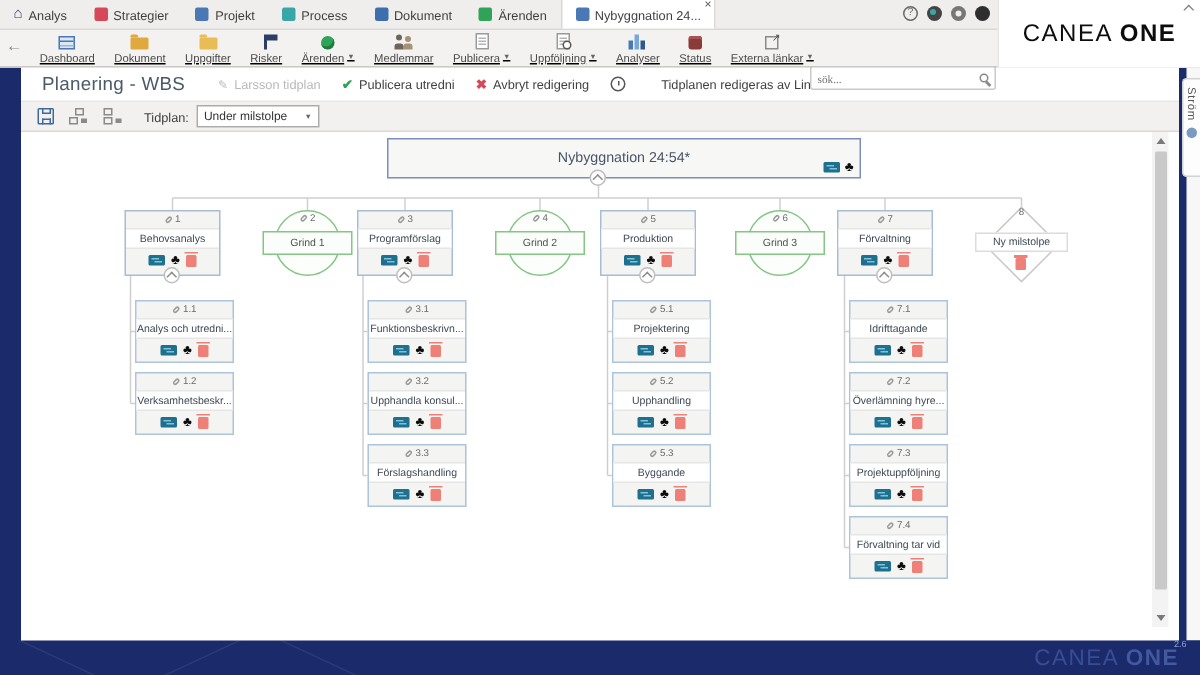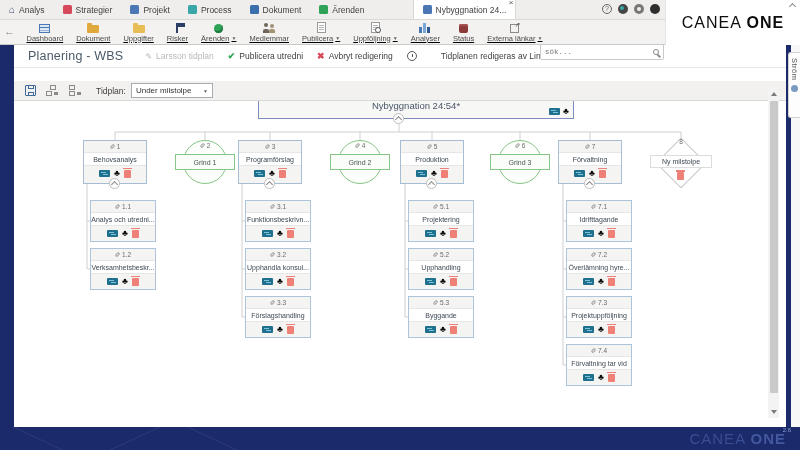--- a/index.html
+++ b/index.html
@@ -4,21 +4,21 @@
 <style>
   * { margin:0; padding:0; box-sizing:border-box; }
   html,body { width:800px; height:450px; overflow:hidden; }
   body { font-family:"Liberation Sans", sans-serif; background:#fff; }
   #app { position:relative; width:800px; height:450px; background:#fff; }
 
   
   .menubar { position:absolute; left:0; top:0; width:800px; height:20px;
     background:#efeeec; border-bottom:1px solid #d8d8d6; display:flex; align-items:stretch; z-index:5; }
   .tab { display:flex; align-items:center; gap:4px; padding:0 9px; font-size:8.5px; color:#3f3f3f; position:relative; }
-  .tab.active { background:#fff; border-left:1px solid #d8d8d6; border-right:1px solid #d8d8d6;margin-left:39px; }
+  .tab.active { background:#fff; border-left:1px solid #d8d8d6; border-right:1px solid #d8d8d6; }
   .tab .sq { width:9px; height:9px; border-radius:1.5px; }
   .tab .close { position:absolute; right:2px; top:-1px; font-size:8px; color:#555; line-height:8px; }
   .glyph-home { font-size:10px; color:#2c3e66; line-height:10px; }
 
   .util-icons { position:absolute; right:140px; top:4px; display:flex; gap:6px; align-items:center; }
   .uic { width:10px; height:10px; border-radius:50%; position:relative; }
   .uic.help { border:1px solid #666; color:#666; font-size:7px; text-align:center; line-height:8px; }
   .uic.globe { background:#444; }
   .uic.globe::after { content:""; position:absolute; left:2px; top:2px; width:4px; height:4px; border-radius:50%; background:#3aa7a7; }
   .uic.gear { background:#777; }
@@ -53,21 +53,21 @@
   .ic-page.mag::after { content:""; position:absolute; right:-2px; bottom:-1px; width:4px; height:4px; border:1px solid #555; border-radius:50%; background:#fff; }
   .ic-chart { position:relative; width:12px; height:11px; }
   .ic-chart::before { content:""; position:absolute; left:0; bottom:0; width:3px; height:6px; background:#4a78b5; box-shadow:8px 0 0 #2c5a8f; }
   .ic-chart::after { content:""; position:absolute; left:4px; bottom:0; width:3px; height:10px; background:#7aa7d7; }
   .ic-status { width:9px; height:9px; border-radius:2px; background:#8b3a3a; box-shadow:inset 0 2px 0 #a95252; }
   .ic-ext { width:9px; height:9px; border:1px solid #8a8a8a; position:relative; }
   .ic-ext .arr { position:absolute; right:-2px; top:-4px; font-size:7px; color:#555; }
 
   .searchbox { position:absolute; left:540px; top:24px; width:124px; height:16px; background:#fff;
     border:1px solid #c9c9c9; border-radius:2px; display:flex; align-items:center; padding:0 4px; }
-  .searchbox input { flex:1; border:none; outline:none; font-size:7.5px; color:#555; font-family:Liberation Mono, monospace; background:transparent; }
+  .searchbox input { flex:1; border:none; outline:none; font-size:7.5px; color:#555; font-family:Liberation Serif, serif; background:transparent; }
   .ic-mag { width:6px; height:6px; border:1.5px solid #8a8a8a; border-radius:50%; position:relative; flex:none; }
   .ic-mag::after { content:""; position:absolute; width:4px; height:1.5px; background:#8a8a8a; transform:rotate(45deg); right:-3px; bottom:-2px; }
 
   
   .logo-panel { position:absolute; right:0; top:0; width:135px; height:45px; background:#fff; z-index:6;
     border-left:1px solid #e4e4e4; display:flex; align-items:center; justify-content:center; }
   .logo { font-size:16px; letter-spacing:1px; color:#0d0d0d; white-space:nowrap; }
   .logo b { font-weight:900; }
   .corner-chev { position:absolute; right:5px; top:4px; width:5px; height:5px; border-left:1px solid #8a8a8a; border-top:1px solid #8a8a8a; transform:rotate(45deg); }
 
@@ -80,21 +80,21 @@
   .act.disabled { color:#b9b9b9; }
   .act .pencil { font-size:8px; color:#b9b9b9; }
   .act .check { font-size:9px; color:#2fa357; font-weight:bold; }
   .act .xmark { font-size:9px; color:#d6495a; font-weight:bold; }
   .ic-clock { width:10px; height:10px; border:1.2px solid #555; border-radius:50%; position:relative; flex:none; }
   .ic-clock::after { content:""; position:absolute; left:4px; top:1.5px; width:1.2px; height:3.5px; background:#555; }
   .status-note { font-size:8.5px; color:#3f3f3f; margin-left:10px; white-space:nowrap; }
 
   
   .toolbar { position:absolute; left:14px; top:68px; width:772px; height:20px; background:#f2f1ef;
-    border-bottom:1px solid #d9d9d7; display:flex; align-items:center; z-index:4;margin-top:13px; }
+    border-bottom:1px solid #d9d9d7; display:flex; align-items:center; z-index:4; }
   .ic-save { width:11px; height:11px; border:1.5px solid #3d6a9a; border-radius:1px; position:relative; margin-left:11px; }
   .ic-save::before { content:""; position:absolute; top:-1px; left:2px; width:4px; height:3px; border:1px solid #3d6a9a; border-top:none; }
   .ic-save::after { content:""; position:absolute; bottom:-1px; left:2px; width:4px; height:3px; border:1px solid #3d6a9a; border-bottom:none; }
   .ic-org { position:relative; width:13px; height:11px; margin-left:10px; }
   .ic-org::before { content:""; position:absolute; top:0; left:4px; width:4px; height:3px; border:1px solid #8a8a8a; }
   .ic-org::after { content:""; position:absolute; bottom:0; left:0; width:4px; height:3px; border:1px solid #8a8a8a; box-shadow:7px 0 0 -1px #8a8a8a; }
   .ic-org.v2::before { left:0; }
   .tb-label { font-size:8.5px; color:#3f3f3f; margin-left:14px; }
   .tb-select { width:82px; height:15px; background:#fff; border:1px solid #ababab; margin-left:5px;
     display:flex; align-items:center; justify-content:space-between; padding:0 4px; font-size:8px; color:#333; }

